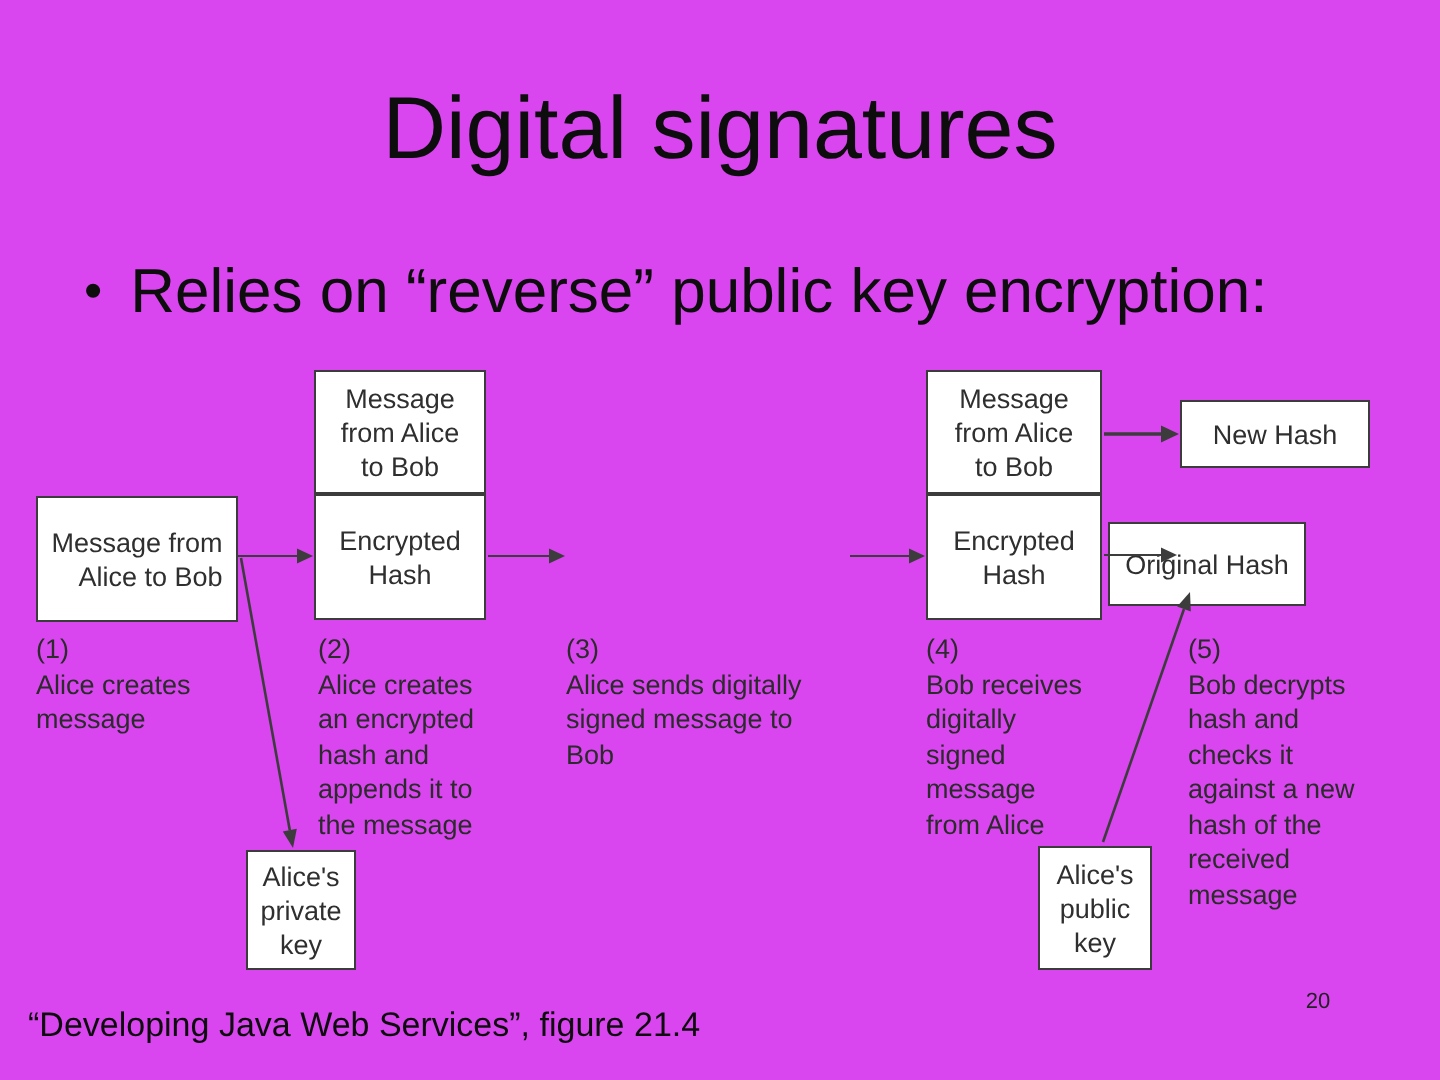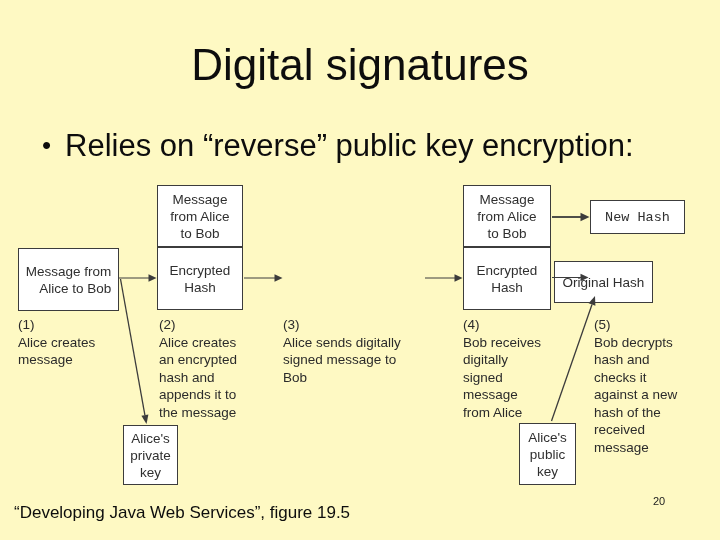--- a/index.html
+++ b/index.html
@@ -1,21 +1,21 @@
 <!DOCTYPE html>
 <html><head>
 <meta charset="utf-8">
 <style>
   html,body{margin:0;padding:0;}
   body{
     width:720px;height:540px;background:#ffffff;
     font-family:"Liberation Sans","DejaVu Sans",sans-serif;
     position:relative;overflow:hidden;
   }
-  .slide{position:absolute;inset:0;background:#fef9c3;}
+  .slide{position:absolute;inset:0;background:#d946ef;}
   .title{
     position:absolute;top:41px;left:0;right:0;
     text-align:center;font-size:44px;line-height:48px;
     color:#0d0d0d;letter-spacing:0px;
   }
   .bullet-row{
     position:absolute;top:127px;left:42px;width:640px;
     display:flex;align-items:flex-start;
     font-size:31px;line-height:37px;color:#0d0d0d;
   }
@@ -74,21 +74,21 @@
 
 
   <div class="dbox stack" style="left:463px;top:185px;width:88px;height:125px;">
     <div class="cell cell-top">Message
 from Alice
 to Bob</div>
     <div class="cell cell-bottom">Encrypted
 Hash</div>
   </div>
 
-  <div class="dbox" style="left:590px;top:200px;width:95px;height:34px;font-family:Liberation Mono, monospace;">New Hash</div>
+  <div class="dbox" style="left:590px;top:200px;width:95px;height:34px;">New Hash</div>
 
   <div class="dbox" style="left:554px;top:261px;width:99px;height:42px;">Original Hash</div>
 
   <div class="dbox" style="left:123px;top:425px;width:55px;height:60px;">Alice's
 private
 key</div>
 
   <div class="dbox" style="left:519px;top:423px;width:57px;height:62px;">Alice's
 public
 key</div>
@@ -140,16 +140,16 @@
       <polygon points="589.5,217 580.5,212.7 580.5,221.3" stroke="none"></polygon>
 
       <line x1="120.5" y1="279" x2="144.9" y2="415.1" stroke-width="1.3"></line>
       <polygon points="146.5,424 141.4,415.7 148.4,414.4" stroke="none"></polygon>
 
       <line x1="551.5" y1="421" x2="592" y2="304.5" stroke-width="1.3"></line>
       <polygon points="595,296 595.4,305.7 588.6,303.3" stroke="none"></polygon>
     </g>
   </svg>
 
-  <div class="footer">“Developing Java Web Services”, figure 19.5</div>
+  <div class="footer">“Developing Java Web Services”, figure 21.4</div>
   <div class="pagenum">20</div>
 
 </div>
 
 </body></html>

